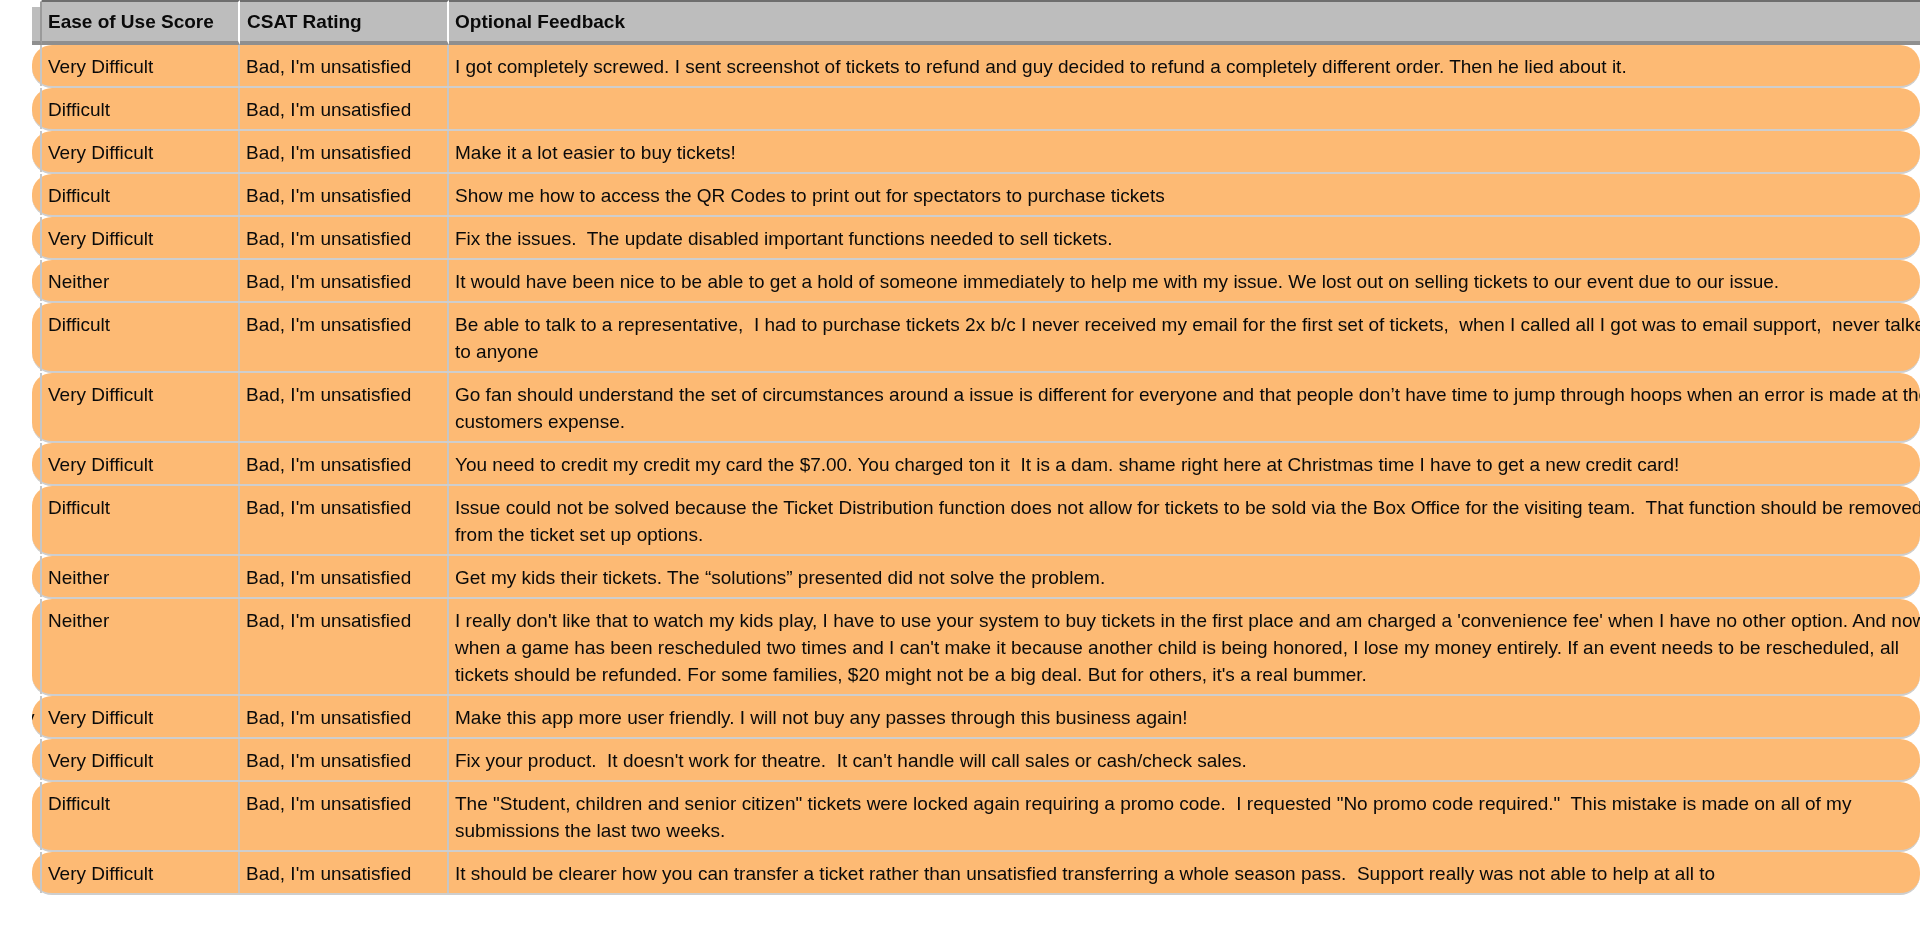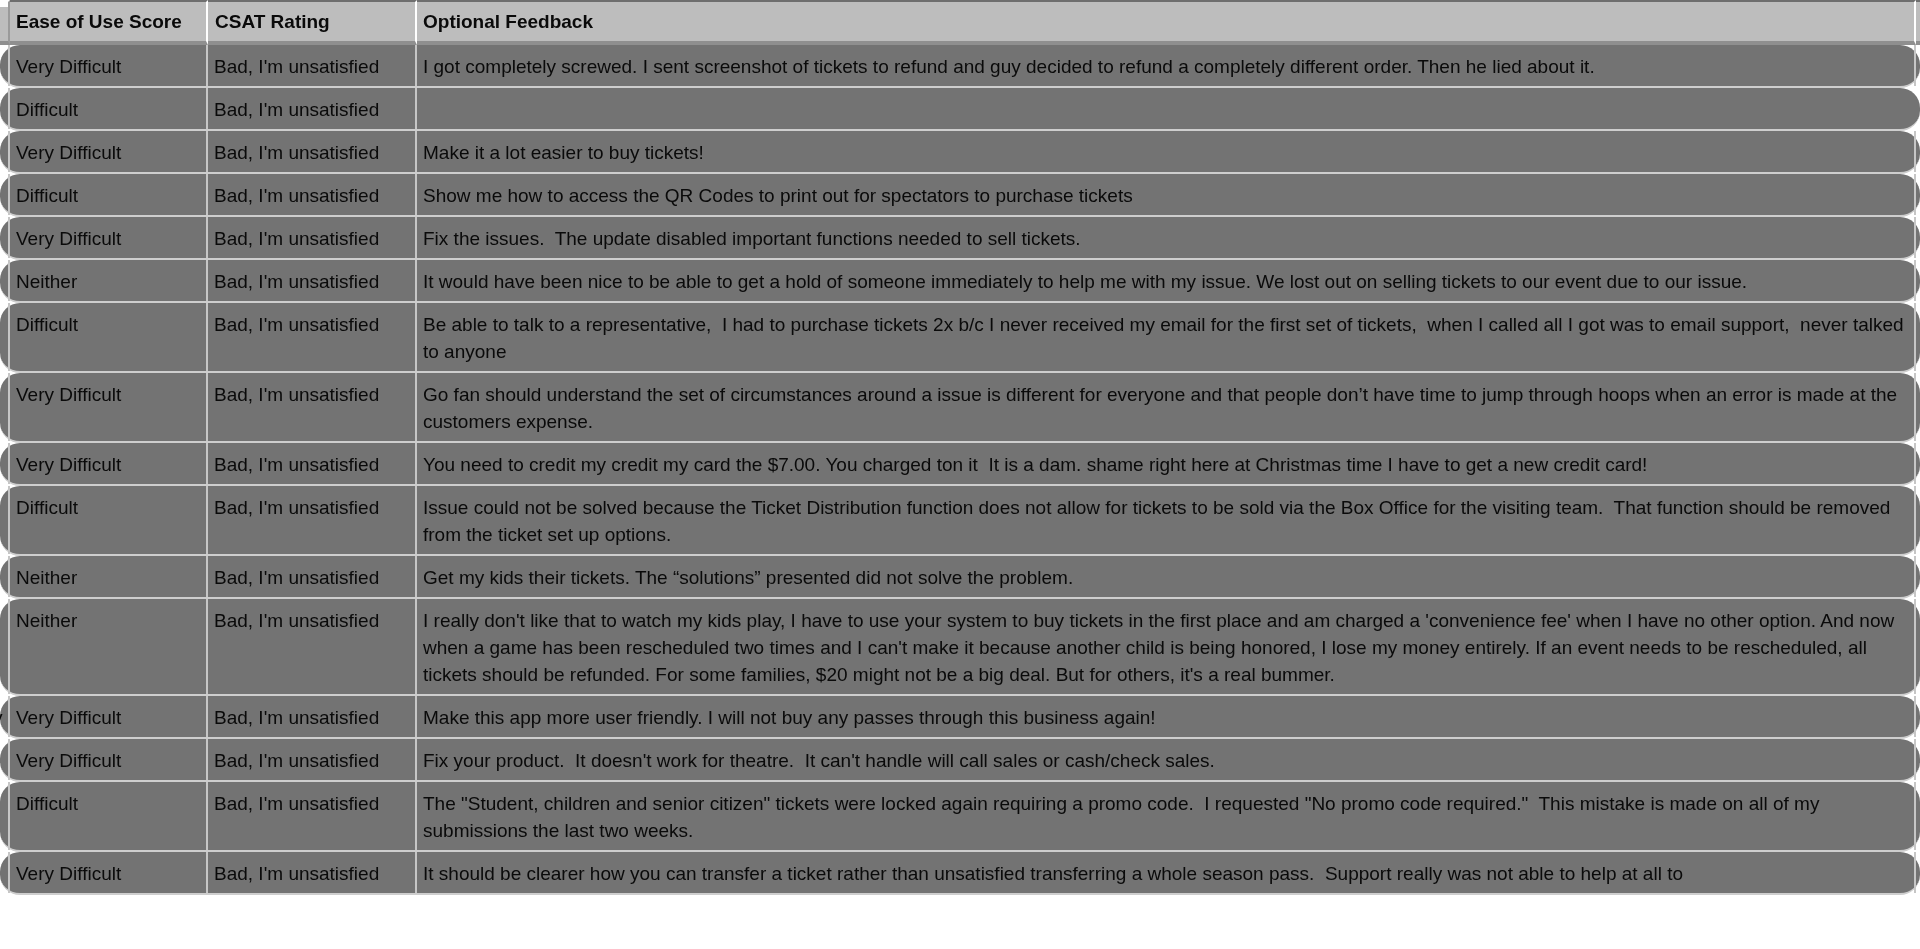--- a/index.html
+++ b/index.html
@@ -17,20 +17,21 @@
   *{box-sizing:border-box;}
   html,body{margin:0;padding:0;}
   body{
     width:1920px;height:949px;overflow:hidden;background:#fff;
     font-family:"Liberation Sans", sans-serif;color:var(--text);
   }
   .table{width:1920px;}
   .hrow,.row{
     display:grid;
     grid-template-columns:var(--c-sliver) var(--c-ease) var(--c-csat) var(--c-feedback) 1fr;
+    margin-left:32px;
   }
   
   .hcell{
     background:var(--header-bg);
     border-top:2px solid var(--header-top);
     border-bottom:4px solid var(--header-border);
     border-right:2px solid #ffffff;
     font-weight:bold;font-size:19px;line-height:39px;
     white-space:nowrap;overflow:hidden;
     padding:0 6px;
@@ -38,21 +39,21 @@
   .hcell.sliver-h{
     border-right:2px solid #9a9a9a;
     border-top:2px solid #ffffff;
     background:linear-gradient(#ffffff 0 5px, var(--header-bg) 5px);
     padding:0;
   }
   .hcell.csat-h{padding-left:7px;}
   .hcell.feedback-h{}
   .hcell.filler-h{border-right:none;}
   
-  .row{border-bottom:2px solid var(--row-border);background:#737373;border-radius:20px;}
+  .row{border-bottom:2px solid var(--row-border);background:#fdba74;border-radius:20px;}
   .cell{
     border-right:2px solid var(--col-border);
     font-size:19px;line-height:27px;
     padding:8px 6px 6px 6px;
   }
   .cell.sliver{padding:0;position:relative;overflow:hidden;}
   .cell.csat{white-space:nowrap;overflow:hidden;}
   .cell.feedback{padding-left:6px;padding-right:8px;white-space:pre-wrap;}
   .cell.filler{border-right:none;}
   .edge-fragment{

